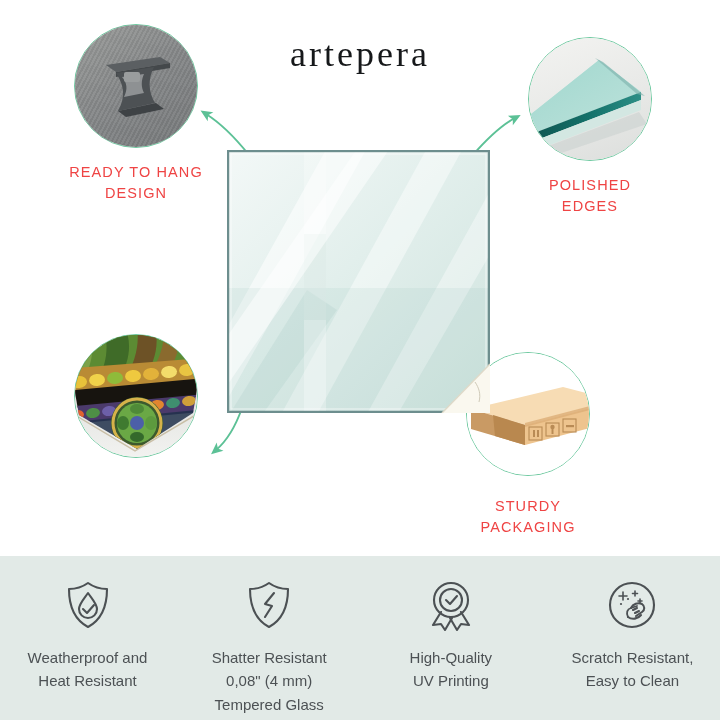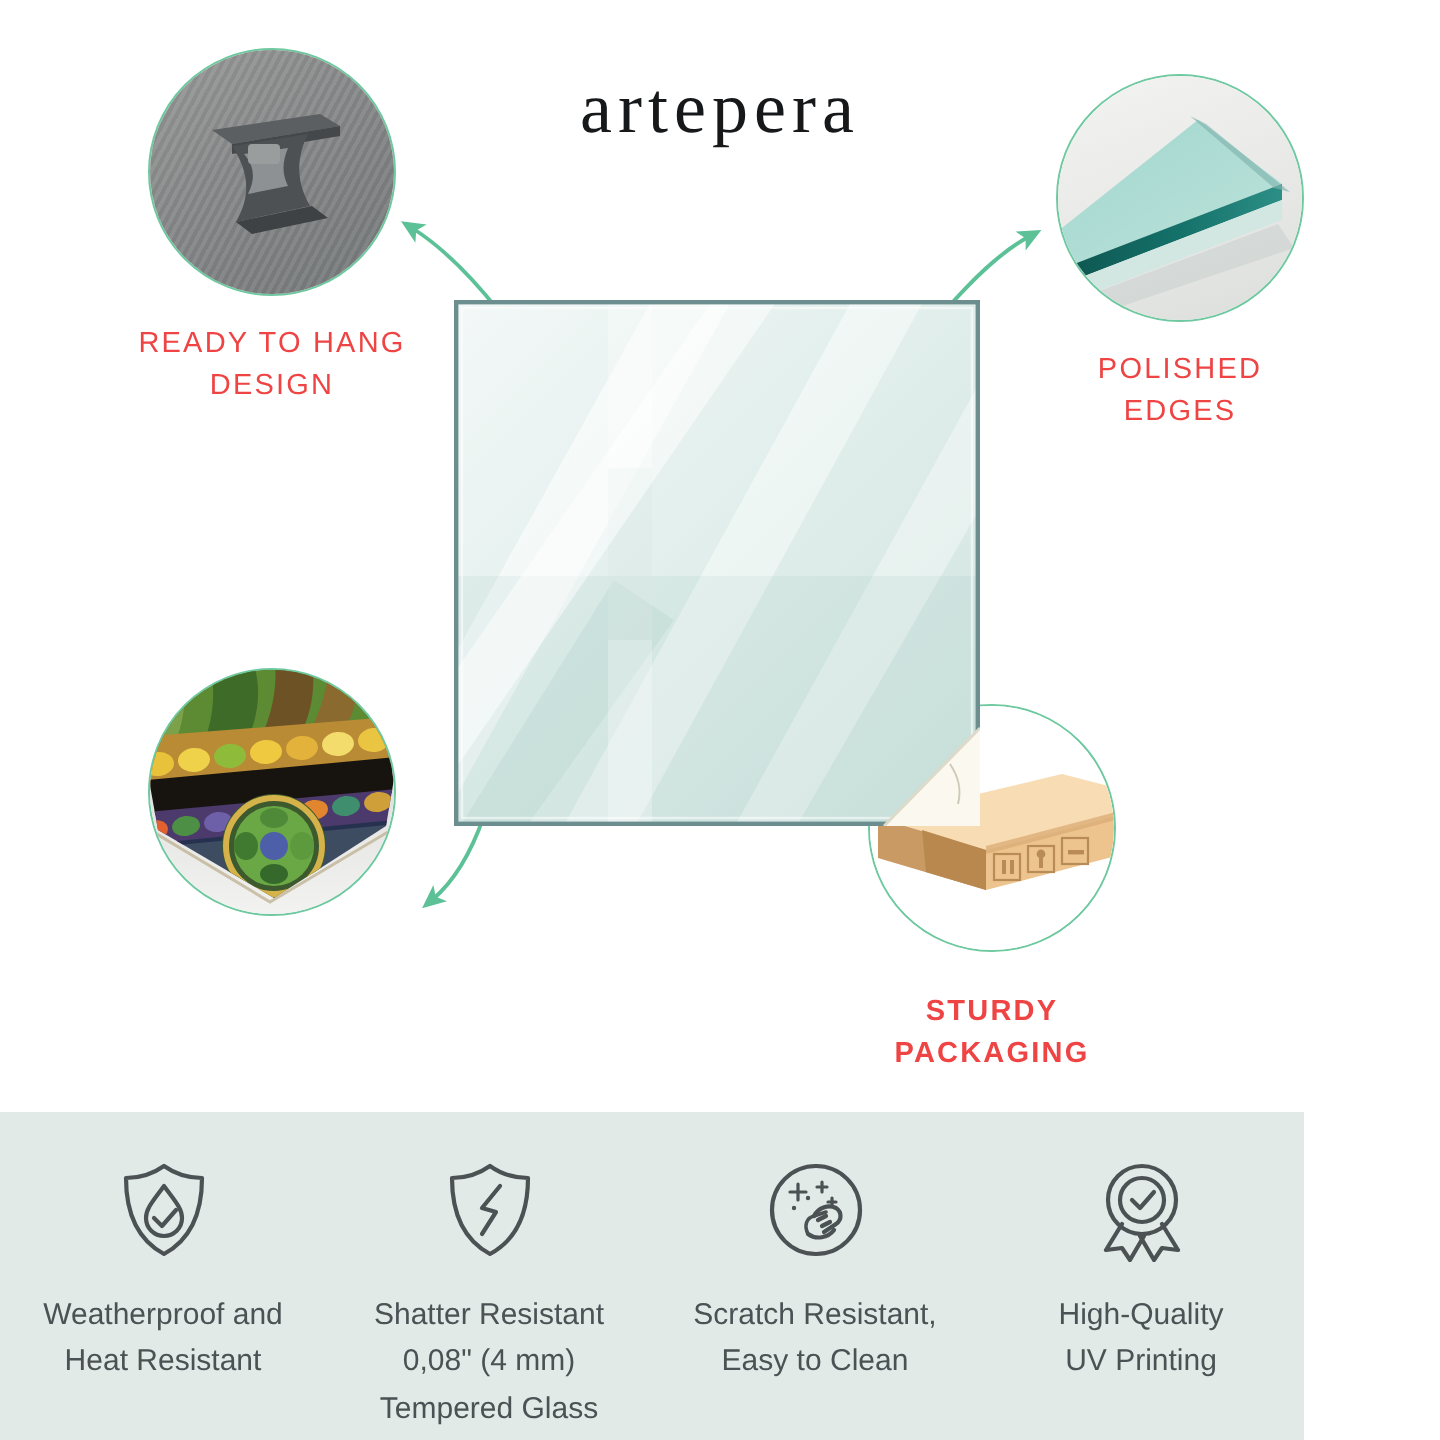--- a/index.html
+++ b/index.html
@@ -61,21 +61,21 @@
     line-height: 1.45;
     color: #ef4444;
     text-transform: uppercase;
     white-space: pre-line;
   }
 
   
   #feat-hang      { left: 36px;  top: 24px; }
   #feat-edges     { left: 490px; top: 37px; }
   #feat-colors    { left: 36px;  top: 334px; }
-  #feat-packaging { left: 396px; top: 352px; width: 200px; font-weight: bold; }
+  #feat-packaging { left: 428px; top: 352px; width: 200px; }
   #feat-packaging .feature-label { margin-top: 20px; }
 
   
   .art-hang {
     position: absolute;
     inset: 0;
     background:
       repeating-linear-gradient(118deg, rgba(255,255,255,.05) 0 2px, rgba(0,0,0,.05) 2px 4px),
       linear-gradient(145deg, #9a9c9a 0%, #87898a 45%, #76797b 100%);
   }
@@ -126,26 +126,26 @@
     width: 720px;
     height: 720px;
     pointer-events: none;
   }
 
   
   #spec-bar {
     position: absolute;
     left: 0;
     top: 556px;
-    width: 652px;
+    width: 720px;
     height: 164px;
     background: #e2eae7;
     display: flex;
     align-items: flex-start;
-    justify-content: center;
+    justify-content: space-between;
     padding-top: 22px;
     box-sizing: border-box;
   }
   .spec {
     width: 175px;
     text-align: center;
   }
   .spec-icon {
     height: 54px;
     display: flex;
@@ -370,47 +370,47 @@
         </svg>
       </div>
       <div class="spec-label">Shatter Resistant
 0,08" (4 mm)
 Tempered Glass</div>
     </div>
 
     <div class="spec">
       <div class="spec-icon">
         <svg width="52" height="52" viewBox="0 0 52 52" fill="none" stroke="#4c5154" stroke-width="2.1" stroke-linecap="round" stroke-linejoin="round">
+          <path d="M16,33 L8,46 L16,45 L20,51 L27,39"></path>
+          <path d="M36,33 L44,46 L36,45 L32,51 L25,39"></path>
+          <circle cx="26" cy="21" r="17"></circle>
+          <circle cx="26" cy="21" r="11"></circle>
+          <path d="M21,21 L25,25 L32,17"></path>
+        </svg>
+      </div>
+      <div class="spec-label">High-Quality
+UV Printing</div>
+    </div>
+
+    <div class="spec">
+      <div class="spec-icon">
+        <svg width="52" height="52" viewBox="0 0 52 52" fill="none" stroke="#4c5154" stroke-width="2.1" stroke-linecap="round" stroke-linejoin="round">
           <circle cx="26" cy="26" r="22"></circle>
           <g stroke-width="1.6">
             <path d="M17,13 L17,21 M13,17 L21,17"></path>
             <path d="M29,12 L29,17 M26.5,14.5 L31.5,14.5"></path>
             <path d="M34,20 L34,24 M32,22 L36,22"></path>
             <circle cx="15" cy="25" r="1.1" fill="#4c5154" stroke="none"></circle>
             <circle cx="22" cy="20" r="1.1" fill="#4c5154" stroke="none"></circle>
           </g>
           <path d="M22,38 C20,34 21,30 25,29 L31,27" stroke-width="1.8"></path>
           <path d="M25,29 C27,25 32,23 36,25 C39,27 39,31 36,33 L30,37"></path>
           <path d="M27,31 L31,29 M29,34 L33,32"></path>
           <path d="M22,38 C26,41 32,40 35,36"></path>
         </svg>
       </div>
       <div class="spec-label">Scratch Resistant,
 Easy to Clean</div>
     </div>
 
-    <div class="spec">
-      <div class="spec-icon">
-        <svg width="52" height="52" viewBox="0 0 52 52" fill="none" stroke="#4c5154" stroke-width="2.1" stroke-linecap="round" stroke-linejoin="round">
-          <path d="M16,33 L8,46 L16,45 L20,51 L27,39"></path>
-          <path d="M36,33 L44,46 L36,45 L32,51 L25,39"></path>
-          <circle cx="26" cy="21" r="17"></circle>
-          <circle cx="26" cy="21" r="11"></circle>
-          <path d="M21,21 L25,25 L32,17"></path>
-        </svg>
-      </div>
-      <div class="spec-label">High-Quality
-UV Printing</div>
-    </div>
-
   </div>
 
 </div>
 
 </body></html>

